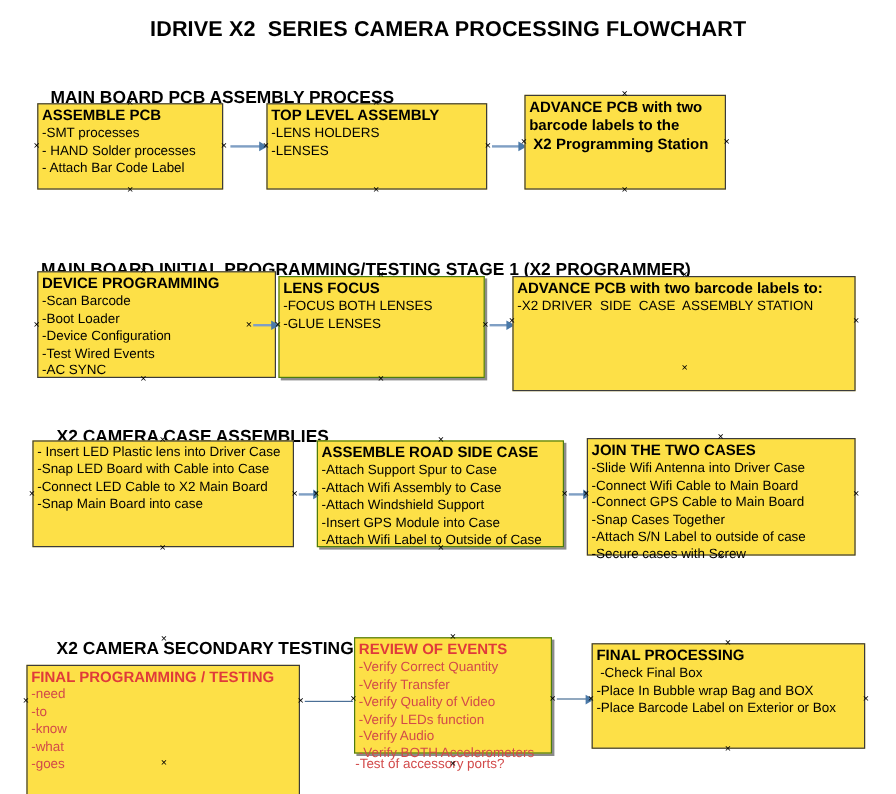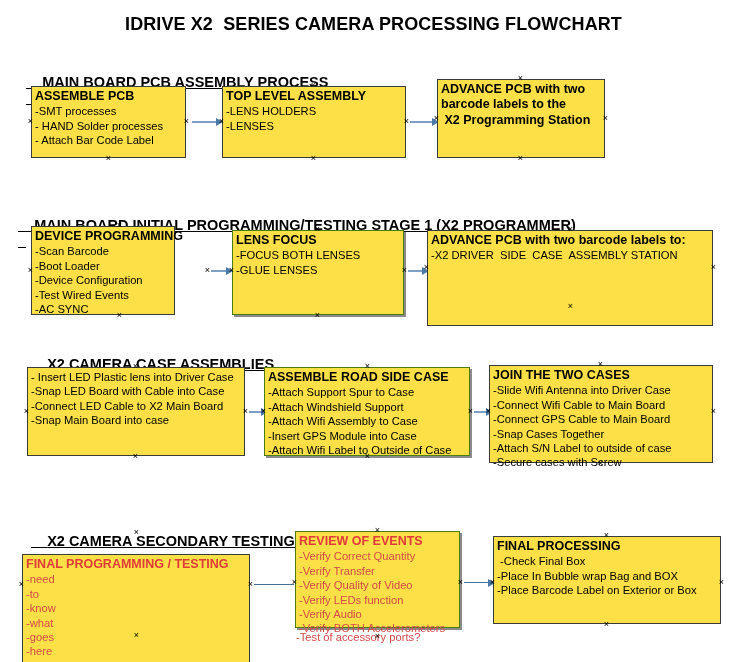--- a/index.html
+++ b/index.html
@@ -33,21 +33,20 @@
     white-space: pre;
   }
 
   
   .section-header {
     position: absolute;
     font-size: 14.5px;
     font-weight: bold;
     white-space: pre;
     line-height: 1.1;
-    text-decoration: underline;
   }
   .section-header .accent {
     color: #e03a3a;
   }
 
   
   .box {
     position: absolute;
     box-sizing: border-box;
     background: #fde047;
@@ -178,21 +177,21 @@
   </div>
   <div class="handle" style="left:517px; top:75px;"></div>
   <div class="handle" style="left:517px; top:155px;"></div>
   <div class="handle" style="left:433px; top:115px;"></div>
   <div class="handle" style="left:602px; top:115px;"></div>
 
   <div class="section-header" style="left:18px; top:202px;">
     <span>MAIN BOARD INITIAL PROGRAMMING/TESTING STAGE 1 (X2 PROGRAMMER)</span>
   </div>
 
-  <div class="box" style="left:31px; top:226px; width:144px; height:89px;">
+  <div class="box" style="left:31px; top:226px; width:199px; height:89px;">
     <div class="box-inner">
       <div class="box-title">DEVICE PROGRAMMING</div>
       <div class="box-line">-Scan Barcode</div>
       <div class="box-line">-Boot Loader</div>
       <div class="box-line">-Device Configuration</div>
       <div class="box-line">-Test Wired Events</div>
       <div class="box-line">-AC SYNC</div>
     </div>
   </div>
   <div class="handle" style="left:116px; top:222px;"></div>
@@ -246,22 +245,22 @@
   <div class="handle" style="left:23px; top:408px;"></div>
   <div class="handle" style="left:242px; top:408px;"></div>
 
   <div class="connector" style="left:249px; top:411px; width:14px;"></div>
   <div class="arrow-head" style="left:261px; top:408px;"></div>
 
   <div class="box thick" style="left:264px; top:367px; width:206px; height:89px;">
     <div class="box-inner">
       <div class="box-title">ASSEMBLE ROAD SIDE CASE</div>
       <div class="box-line">-Attach Support Spur to Case</div>
+      <div class="box-line">-Attach Wifi Assembly to Case</div>
       <div class="box-line">-Attach Windshield Support</div>
-      <div class="box-line">-Attach Wifi Assembly to Case</div>
       <div class="box-line">-Insert GPS Module into Case</div>
       <div class="box-line">-Attach Wifi Label to Outside of Case</div>
     </div>
   </div>
   <div class="handle" style="left:364px; top:363px;"></div>
   <div class="handle" style="left:364px; top:453px;"></div>
   <div class="handle" style="left:260px; top:408px;"></div>
   <div class="handle" style="left:467px; top:408px;"></div>
 
   <div class="connector" style="left:474px; top:411px; width:14px;"></div>
@@ -288,21 +287,20 @@
   </div>
 
   <div class="box red" style="left:22px; top:554px; width:228px; height:121px;">
     <div class="box-inner">
       <div class="box-title">FINAL PROGRAMMING / TESTING</div>
       <div class="box-line">-need</div>
       <div class="box-line">-to</div>
       <div class="box-line">-know</div>
       <div class="box-line">-what</div>
       <div class="box-line">-goes</div>
-      <div class="box-line">-here</div>
     </div>
   </div>
   <div class="handle" style="left:133px; top:529px;"></div>
   <div class="handle" style="left:133px; top:632px;"></div>
   <div class="handle" style="left:18px; top:581px;"></div>
   <div class="handle" style="left:247px; top:581px;"></div>
 
   <div class="connector-dark" style="left:254px; top:584px; width:40px;"></div>
 
   <div class="box red thick" style="left:295px; top:531px; width:165px; height:97px;">

